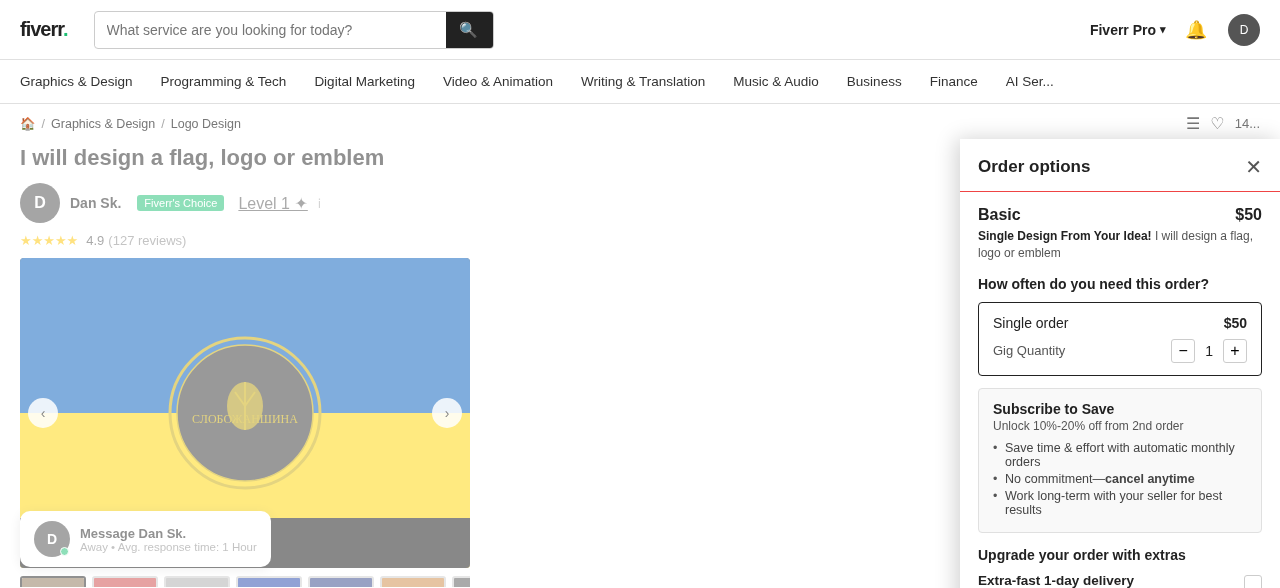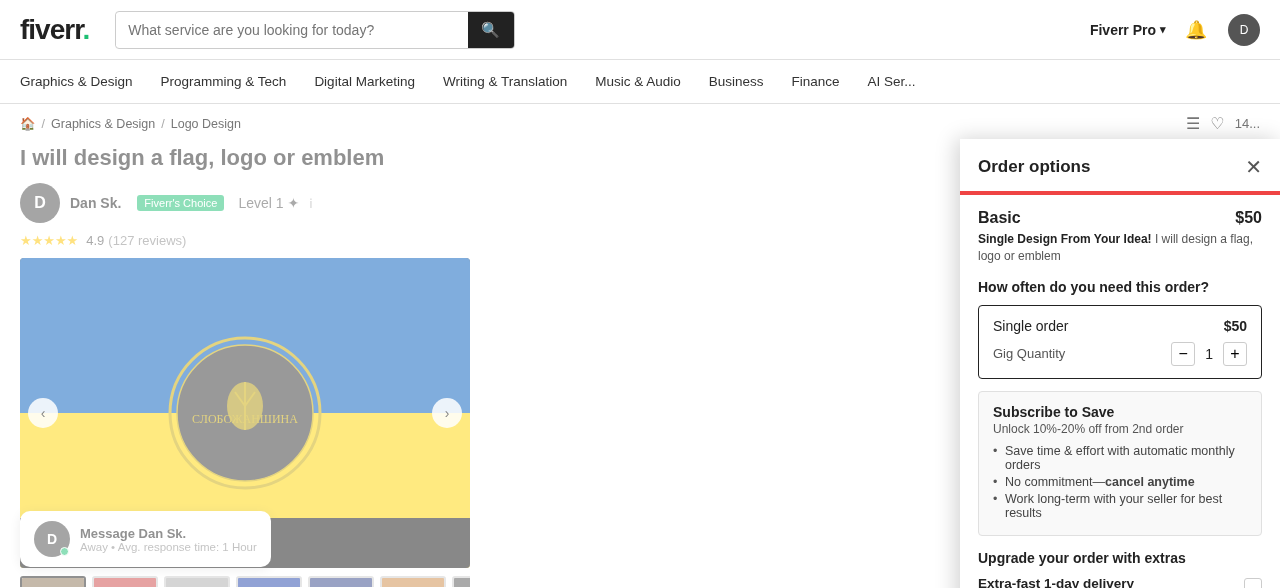--- a/index.html
+++ b/index.html
@@ -1,20 +1,20 @@
 <!DOCTYPE html>
 <html><head>
   <meta charset="utf-8">
   <style>
     * { box-sizing: border-box; margin: 0; padding: 0; }
     body { font-family: 'Segoe UI', Arial, sans-serif; background: #fff; font-size: 14px; color: #222; overflow: hidden; width: 1280px; height: 588px; }
 
     
     .header { display: flex; align-items: center; height: 60px; border-bottom: 1px solid #e0e0e0; padding: 0 20px; gap: 16px; }
-    .fiverr-logo { font-size: 28px; font-weight: bold; color: #1dbf73; letter-spacing: -1px; margin-right: 10px; }
+    .fiverr-logo { font-size: 20px; font-weight: bold; color: #1dbf73; letter-spacing: -1px; margin-right: 10px; }
     .fiverr-logo span { color: #222; }
     .search-bar { display: flex; align-items: center; border: 1px solid #ccc; border-radius: 4px; overflow: hidden; width: 400px; }
     .search-bar input { border: none; outline: none; padding: 8px 12px; width: 100%; font-size: 14px; color: #8b5cf6; }
     .search-bar button { background: #222; border: none; padding: 9px 14px; cursor: pointer; color: #fff; font-size: 15px; }
     .header-right { margin-left: auto; display: flex; align-items: center; gap: 20px; }
     .fiverr-pro { display: flex; align-items: center; gap: 4px; font-size: 14px; font-weight: 600; cursor: pointer; }
     .bell-icon { font-size: 18px; cursor: pointer; }
     .avatar-small { width: 32px; height: 32px; border-radius: 50%; background: #555; display: flex; align-items: center; justify-content: center; color: #fff; font-size: 12px; }
 
     
@@ -29,21 +29,21 @@
     
     .main { display: flex; gap: 0; padding: 0 20px; height: calc(588px - 60px - 44px - 36px); }
 
     
     .left-content { flex: 1; overflow: hidden; padding-right: 20px; }
     .gig-title { font-size: 22px; font-weight: 600; color: #222; margin-bottom: 12px; margin-top: 6px; }
     .seller-row { display: flex; align-items: center; gap: 10px; margin-bottom: 10px; }
     .seller-avatar { width: 40px; height: 40px; border-radius: 50%; background: #4a4a4a; display: flex; align-items: center; justify-content: center; color: #fff; font-size: 16px; font-weight: bold; }
     .seller-name { font-weight: 600; font-size: 14px; }
     .fiverr-choice-badge { background: #1dbf73; color: #fff; font-size: 11px; font-weight: normal; padding: 2px 7px; border-radius: 3px; margin-left: 6px; }
-    .level-badge { font-size: 14px; color: #555; margin-left: 4px; }
+    .level-badge { font-size: 16px; color: #555; margin-left: 4px; text-decoration: underline; }
     .stars { color: #ffc400; font-size: 13px; }
     .rating-num { color: #555; font-size: 13px; margin-left: 4px; }
     .reviews-link { color: #888; font-size: 13px; }
 
     
     .carousel { position: relative; width: 100%; max-width: 450px; height: 310px; background: #111; border-radius: 4px; overflow: hidden; margin-bottom: 8px; }
     .carousel-img { width: 100%; height: 100%; display: flex; align-items: center; justify-content: center; }
     .carousel-img svg { width: 100%; height: 100%; }
     .carousel-btn { position: absolute; top: 50%; transform: translateY(-50%); background: rgba(255,255,255,0.85); border: none; border-radius: 50%; width: 30px; height: 30px; display: flex; align-items: center; justify-content: center; cursor: pointer; font-size: 14px; }
     .carousel-btn.left { left: 8px; }
@@ -84,21 +84,21 @@
     .meta-icon { font-size: 13px; }
     .feature-list { margin: 6px 0; }
     .feature-item { display: flex; align-items: center; gap: 6px; font-size: 12px; color: #555; margin-bottom: 3px; }
     .check-icon { color: #1dbf73; font-size: 13px; }
     .continue-btn { width: 100%; background: #222; color: #fff; border: 2px solid #222; padding: 10px; font-size: 14px; font-weight: 600; border-radius: 4px; cursor: pointer; margin-top: 8px; border: 2px solid #e44d26; }
     .compare-link { text-align: center; font-size: 12px; color: #555; margin-top: 6px; cursor: pointer; }
     .contact-btn { width: 100%; background: #fff; color: #222; border: 1px solid #ccc; padding: 9px; font-size: 13px; border-radius: 4px; cursor: pointer; margin-top: 6px; }
 
     
     .order-panel { position: absolute; top: 0; right: 0; width: 320px; height: 588px; background: #fff; box-shadow: -4px 0 20px rgba(0,0,0,0.18); z-index: 100; display: flex; flex-direction: column; overflow: hidden; }
-    .order-panel-header { display: flex; align-items: center; justify-content: space-between; padding: 16px 18px 12px; border-bottom: 4px solid #ef4444; }
+    .order-panel-header { display: flex; align-items: center; justify-content: space-between; padding: 16px 18px 12px; border-bottom: 1px solid #ef4444; }
     .order-panel-title { font-size: 17px; font-weight: 700; }
     .close-btn { background: none; border: none; cursor: pointer; font-size: 20px; color: #555; }
     .order-panel-body { flex: 1; overflow-y: auto; padding: 14px 18px; }
     .basic-row { display: flex; justify-content: space-between; align-items: center; margin-bottom: 4px; }
     .basic-label { font-size: 16px; font-weight: 700; }
     .basic-price { font-size: 16px; font-weight: 700; }
     .basic-desc { font-size: 12px; color: #555; margin-bottom: 14px; line-height: 1.4; }
     .basic-desc strong { font-weight: 700; color: #222; }
     .section-label { font-size: 14px; font-weight: 700; margin-bottom: 10px; }
     .order-option-box { border: 1.5px solid #222; border-radius: 4px; padding: 12px 14px; margin-bottom: 12px; }
@@ -144,20 +144,21 @@
     </div>
     <span class="bell-icon">🔔</span>
     <div class="avatar-small">D</div>
   </div>
 </div>
 
 <div class="nav">
   <span class="nav-item">Graphics &amp; Design</span>
   <span class="nav-item">Programming &amp; Tech</span>
   <span class="nav-item">Digital Marketing</span>
+  <span class="nav-item">Video &amp; Animation</span>
   <span class="nav-item">Writing &amp; Translation</span>
   <span class="nav-item">Music &amp; Audio</span>
   <span class="nav-item">Business</span>
   <span class="nav-item">Finance</span>
   <span class="nav-item">AI Ser...</span>
 </div>
 
 <div class="breadcrumb">
   <span>🏠</span>
   <span class="breadcrumb-sep">/</span>

